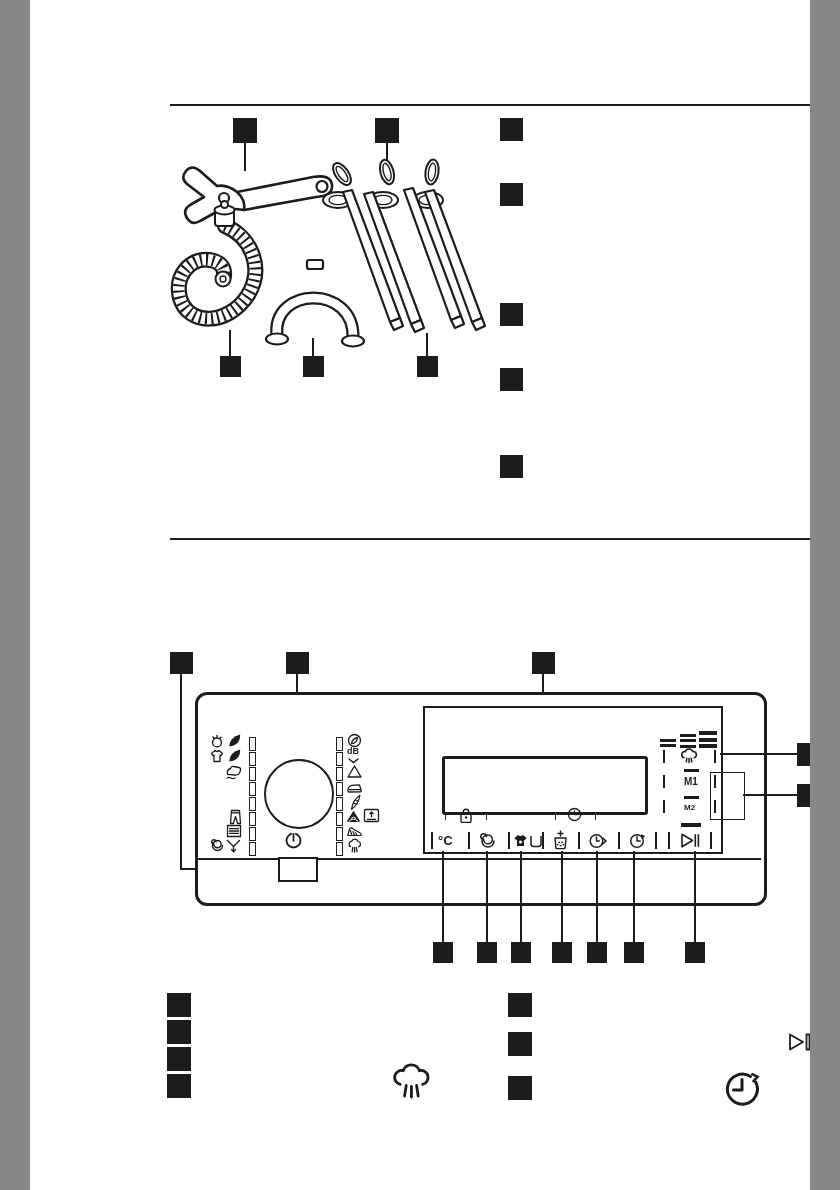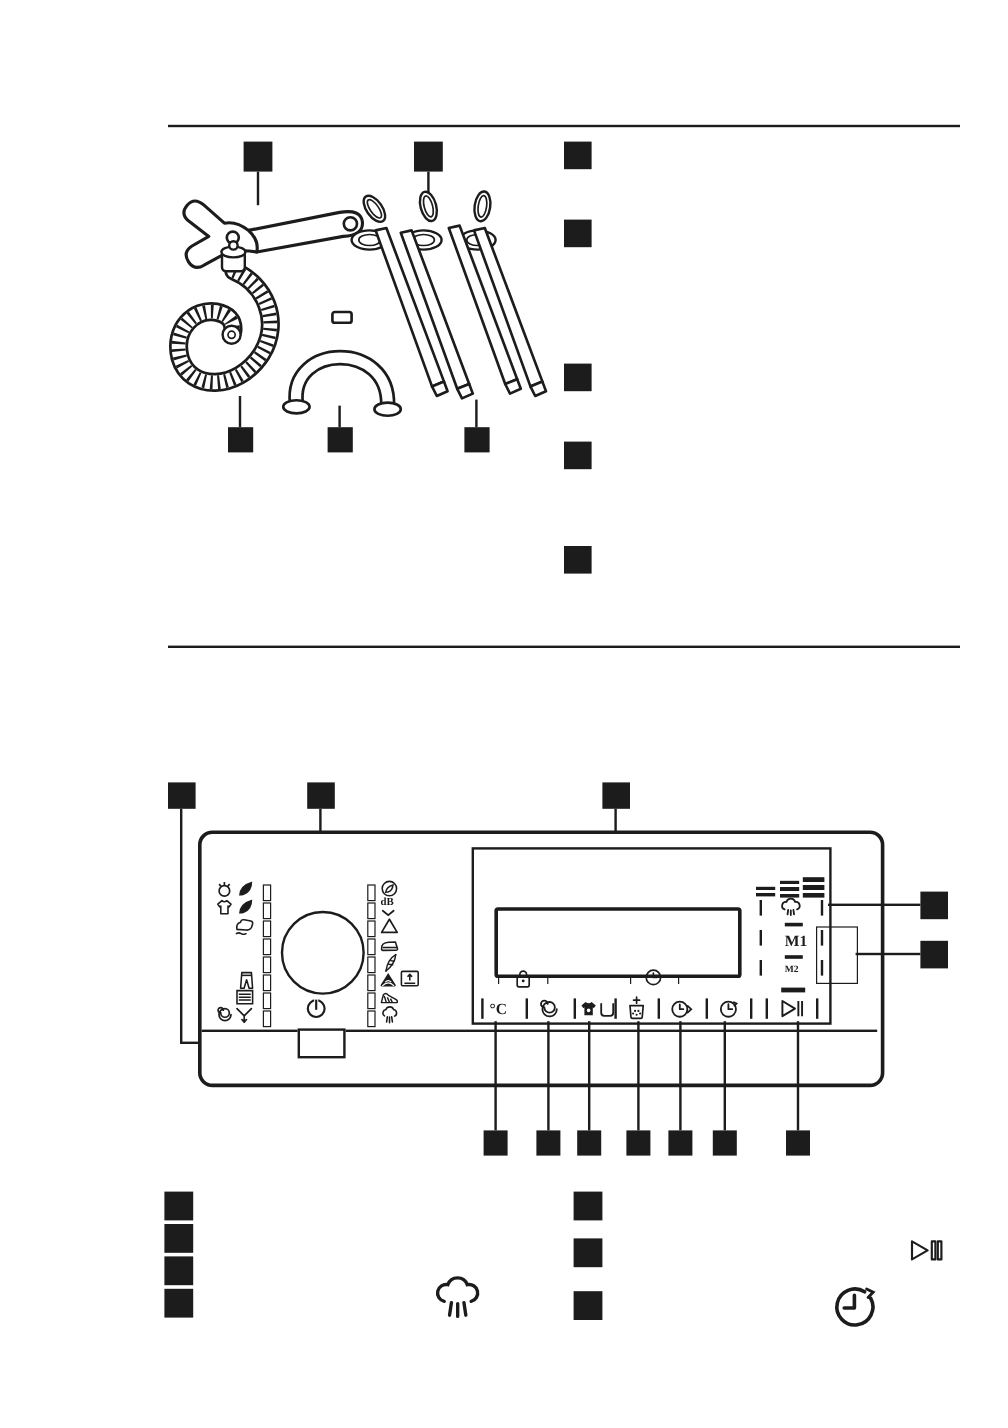--- a/index.html
+++ b/index.html
@@ -1,18 +1,18 @@
 <!DOCTYPE html>
 <html><head>
 <meta charset="utf-8">
 <style>
   :root{ --ink:#1c1c1c; --paper:#ffffff; }
   html,body{margin:0;padding:0;background:#888;}
-  .page{position:relative;width:840px;height:1190px;background:var(--paper);margin:0 auto;
-        font-family:Liberation Serif, serif;color:var(--ink);overflow:hidden;}
+  .page{position:relative;width:780px;height:1190px;background:var(--paper);margin:0 auto;
+        font-family:Liberation Sans, sans-serif;color:var(--ink);overflow:hidden;}
   .abs{position:absolute;}
   .sq{position:absolute;background:var(--ink);}
   .ln{position:absolute;background:var(--ink);}
   .rule{position:absolute;background:var(--ink);height:2px;}
   .tick{position:absolute;background:var(--ink);width:2px;}
   .dash{position:absolute;background:var(--ink);}
   .panel-outline{position:absolute;border:3px solid var(--ink);border-radius:12px;background:#fff;}
   .disp-outer{position:absolute;border:2px solid var(--ink);}
   .lcd{position:absolute;border:3px solid var(--ink);border-radius:3px;background:#fff;}
   .drawer{position:absolute;border:2.5px solid var(--ink);background:#fff;}
@@ -330,21 +330,21 @@
   <svg style="left:650px;top:748px;" width="18" height="17" viewBox="0 0 18 17">
     <g fill="none" stroke="#1c1c1c" stroke-width="1.5" stroke-linecap="round">
       <path d="M3.9,9.8 A3.2,3.2 0 0 1 5.3,3.6 A3.9,3.9 0 0 1 12.7,3.6 A3.2,3.2 0 0 1 14.2,9.8"></path>
       <path d="M6.8,10.2 L6.3,14 M9,10.6 V14.6 M11.2,10.2 L11.7,14"></path>
     </g>
   </svg>
   <div class="tick" style="left:633px;top:750px;height:13px;"></div>
   <div class="tick" style="left:684px;top:750px;height:13px;"></div>
   <div class="dash" style="left:654px;top:769px;width:15px;height:3px;"></div>
   <div class="tick" style="left:633px;top:775px;height:13px;"></div>
-  <span class="btxt" style="left:654px;top:777px;font-size:13px;text-align:center;">M1</span>
+  <span class="btxt" style="left:654px;top:777px;font-size:10px;text-align:center;">M1</span>
   <div class="tick" style="left:684px;top:775px;height:13px;"></div>
   <div class="dash" style="left:654px;top:796px;width:15px;height:3px;"></div>
   <div class="tick" style="left:633px;top:800px;height:13px;"></div>
   <span class="btxt" style="left:654px;top:804px;font-size:8px;">M2</span>
   <div class="tick" style="left:684px;top:800px;height:13px;"></div>
   <div class="dash" style="left:651px;top:823px;width:20px;height:3.5px;"></div>
 
   <div class="ln" style="left:690px;top:753px;width:77px;height:2px;"></div>
   <div class="sq" style="left:767px;top:743px;width:23px;height:23px;"></div>
   <div class="bracket" style="left:680px;top:772px;width:33px;height:46px;"></div>

